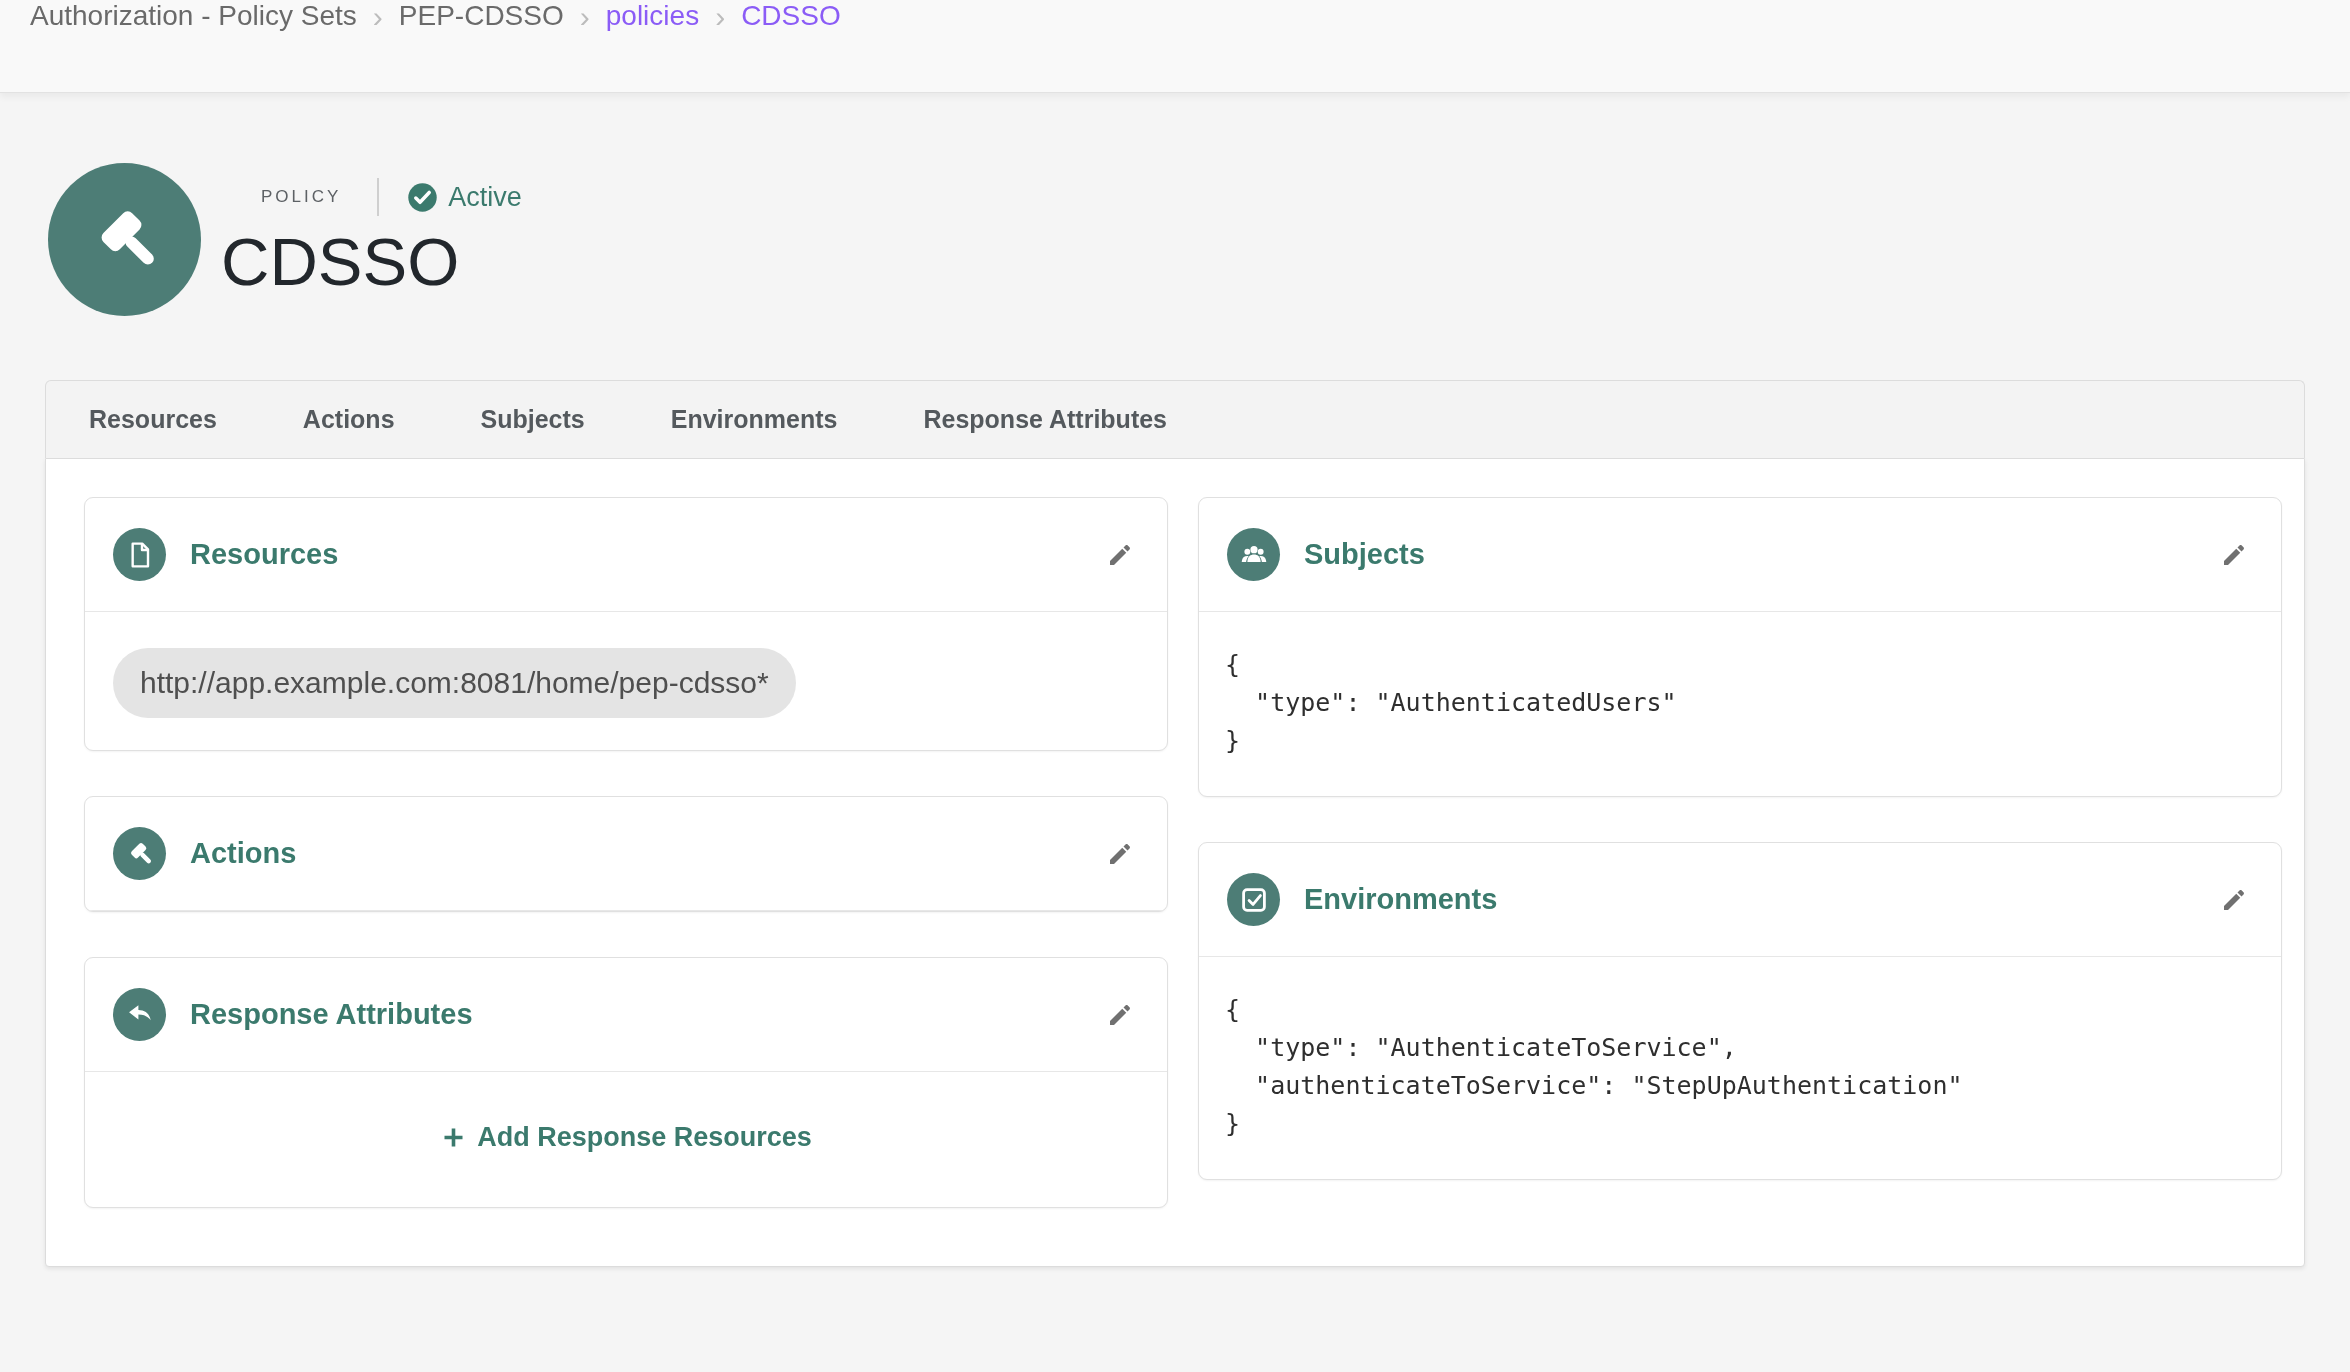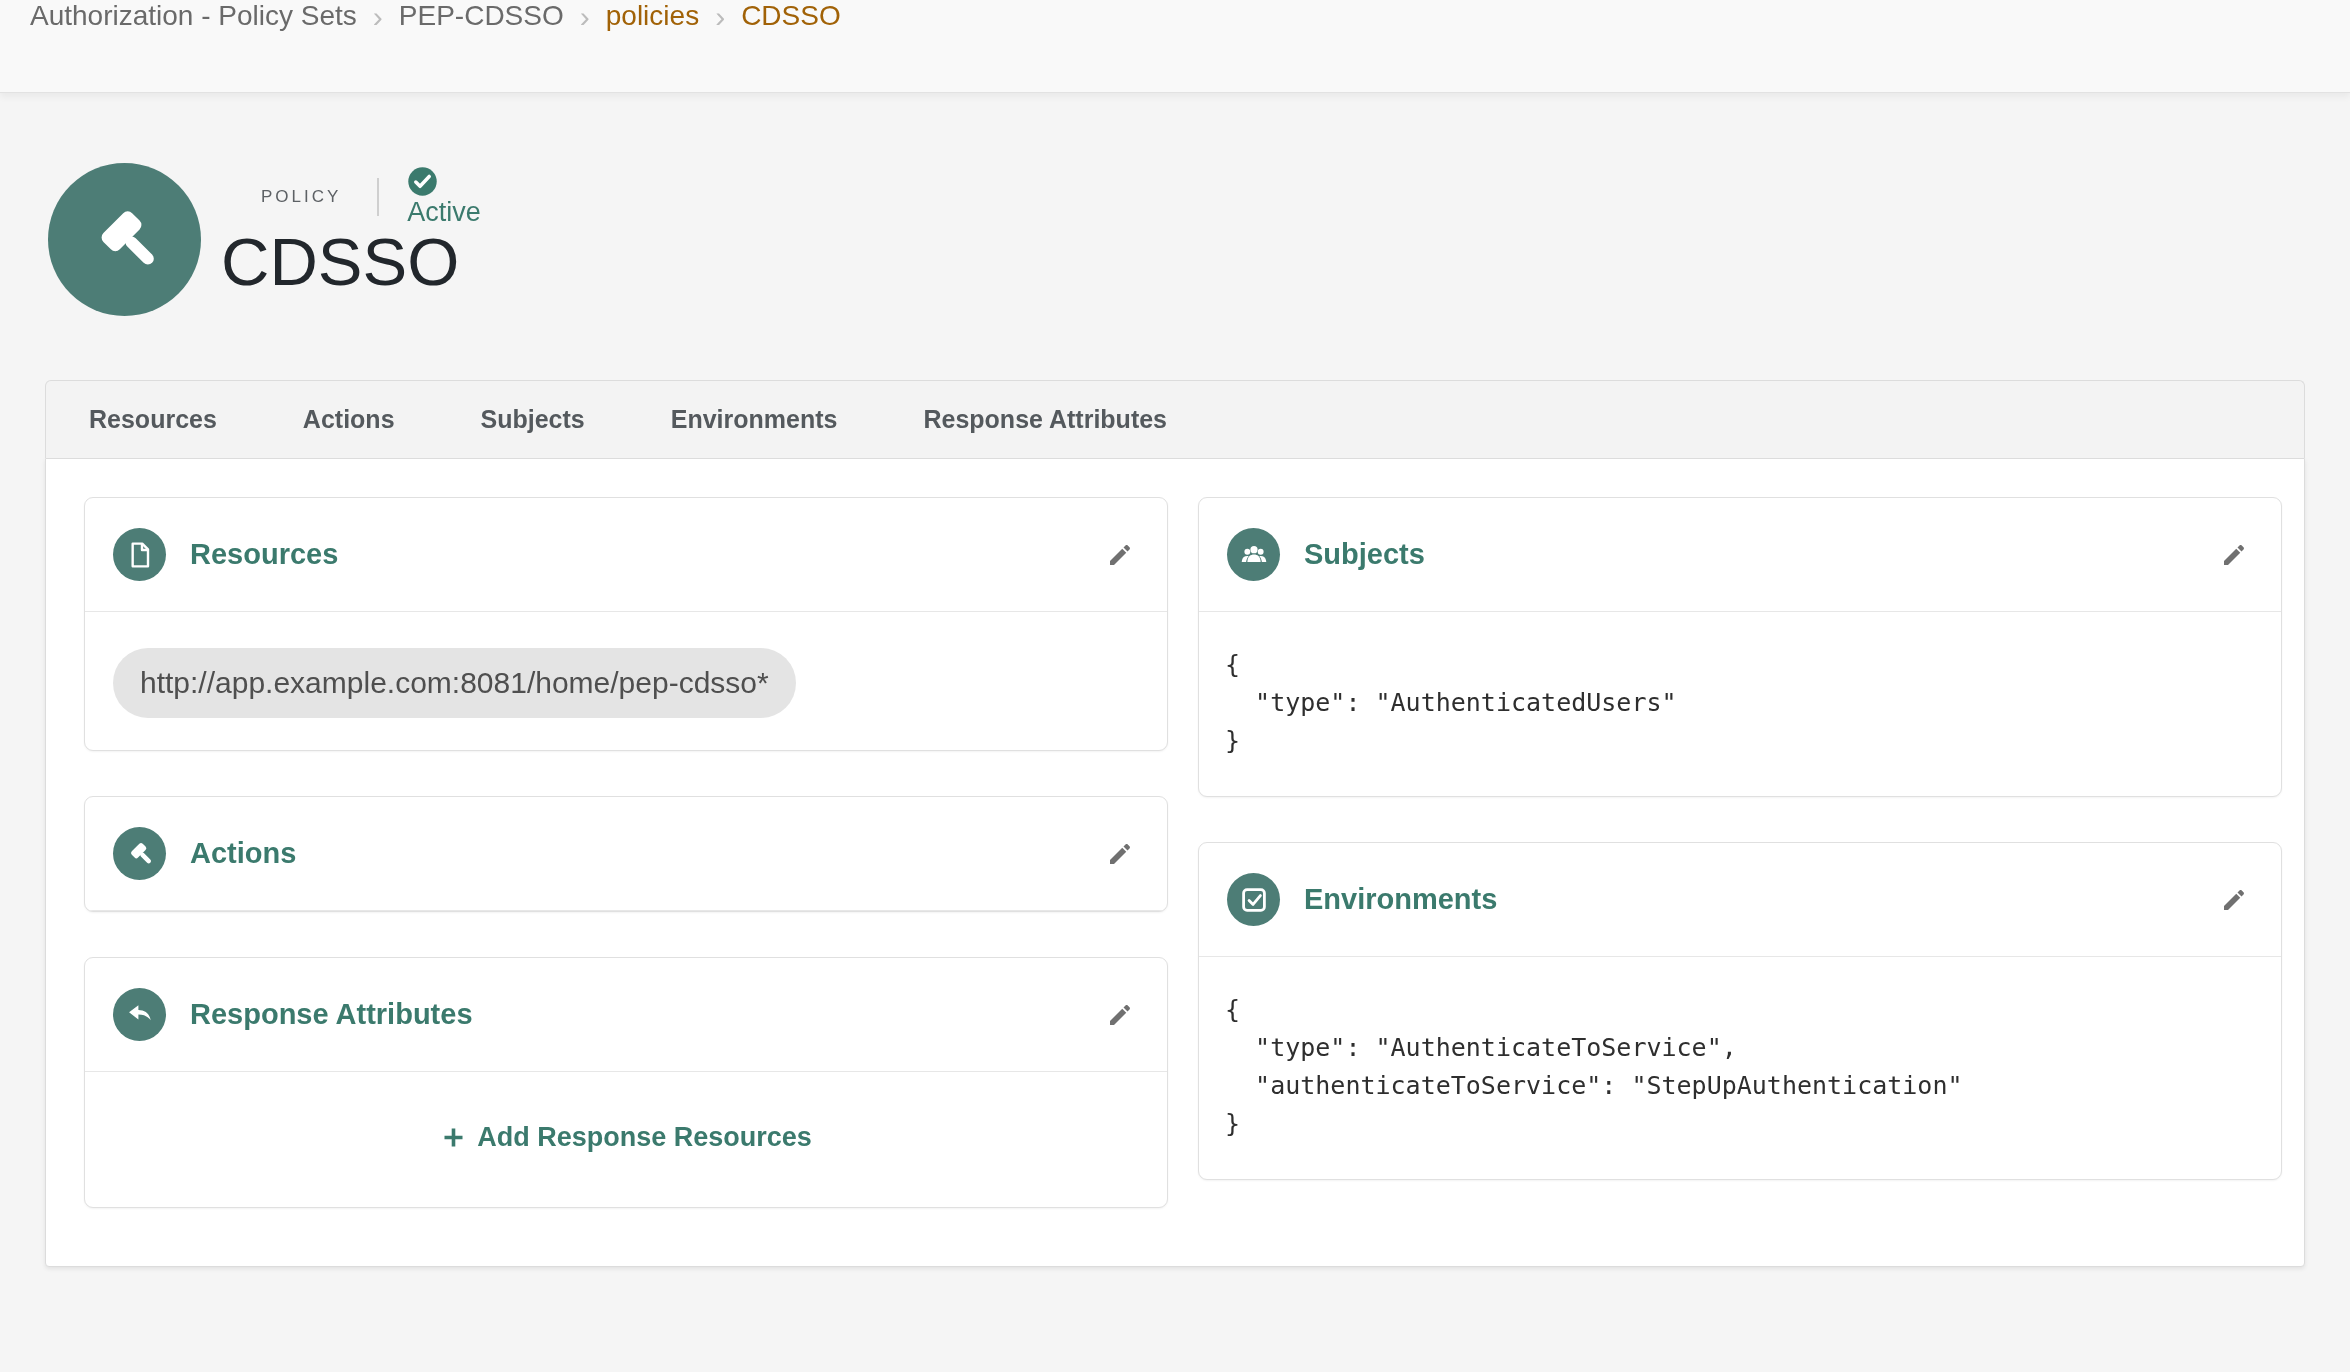--- a/index.html
+++ b/index.html
@@ -18,21 +18,21 @@
     border-bottom: 1px solid #e2e2e2;
     box-shadow: 0 4px 7px rgba(0,0,0,0.05);
     display: flex;
     align-items: flex-start;
     padding: 0 30px;
     position: relative;
     z-index: 5;
     font-size: 28px;
   }
   .crumb { color: #6a6a6a; cursor: pointer; }
-  .crumb.muted { color: #a16207; }
+  .crumb.muted { color: #8b5cf6; }
   .crumb-sep { color: #bcbcbc; margin: 0 16px; font-size: 30px; }
 
   
   .page { position: relative; }
   .policy-header {
     display: flex;
     margin: 70px 45px 0 48px;
   }
   .avatar {
     width: 153px; height: 153px;
@@ -43,21 +43,21 @@
   }
   .avatar svg { width: 84px; height: 84px; }
   .header-meta { margin-left: 20px; padding-top: 12px; }
   .meta-top { display: flex; align-items: center; height: 44px; }
   .type-label {
     font-size: 17px; font-weight: 400; letter-spacing: 3px;
     color: #5d6165;
     margin-left: 40px;
   }
   .vdiv { width: 2px; height: 38px; background: #cfcfcf; margin: 0 28px 0 36px; }
-  .status-badge { display: flex; align-items: flex-start; flex-direction: column; }
+  .status-badge { display: flex; align-items: center; }
   .status-badge svg { width: 31px; height: 31px; margin-right: 10px; }
   .status-badge .status-text { font-size: 27px; color: #3b7a6d; font-weight: 500; }
   .page-title {
     margin-top: 6px;
     font-size: 67px;
     font-weight: 200;
     color: #22272c;
     line-height: 1.1;
   }
   .kebab {

